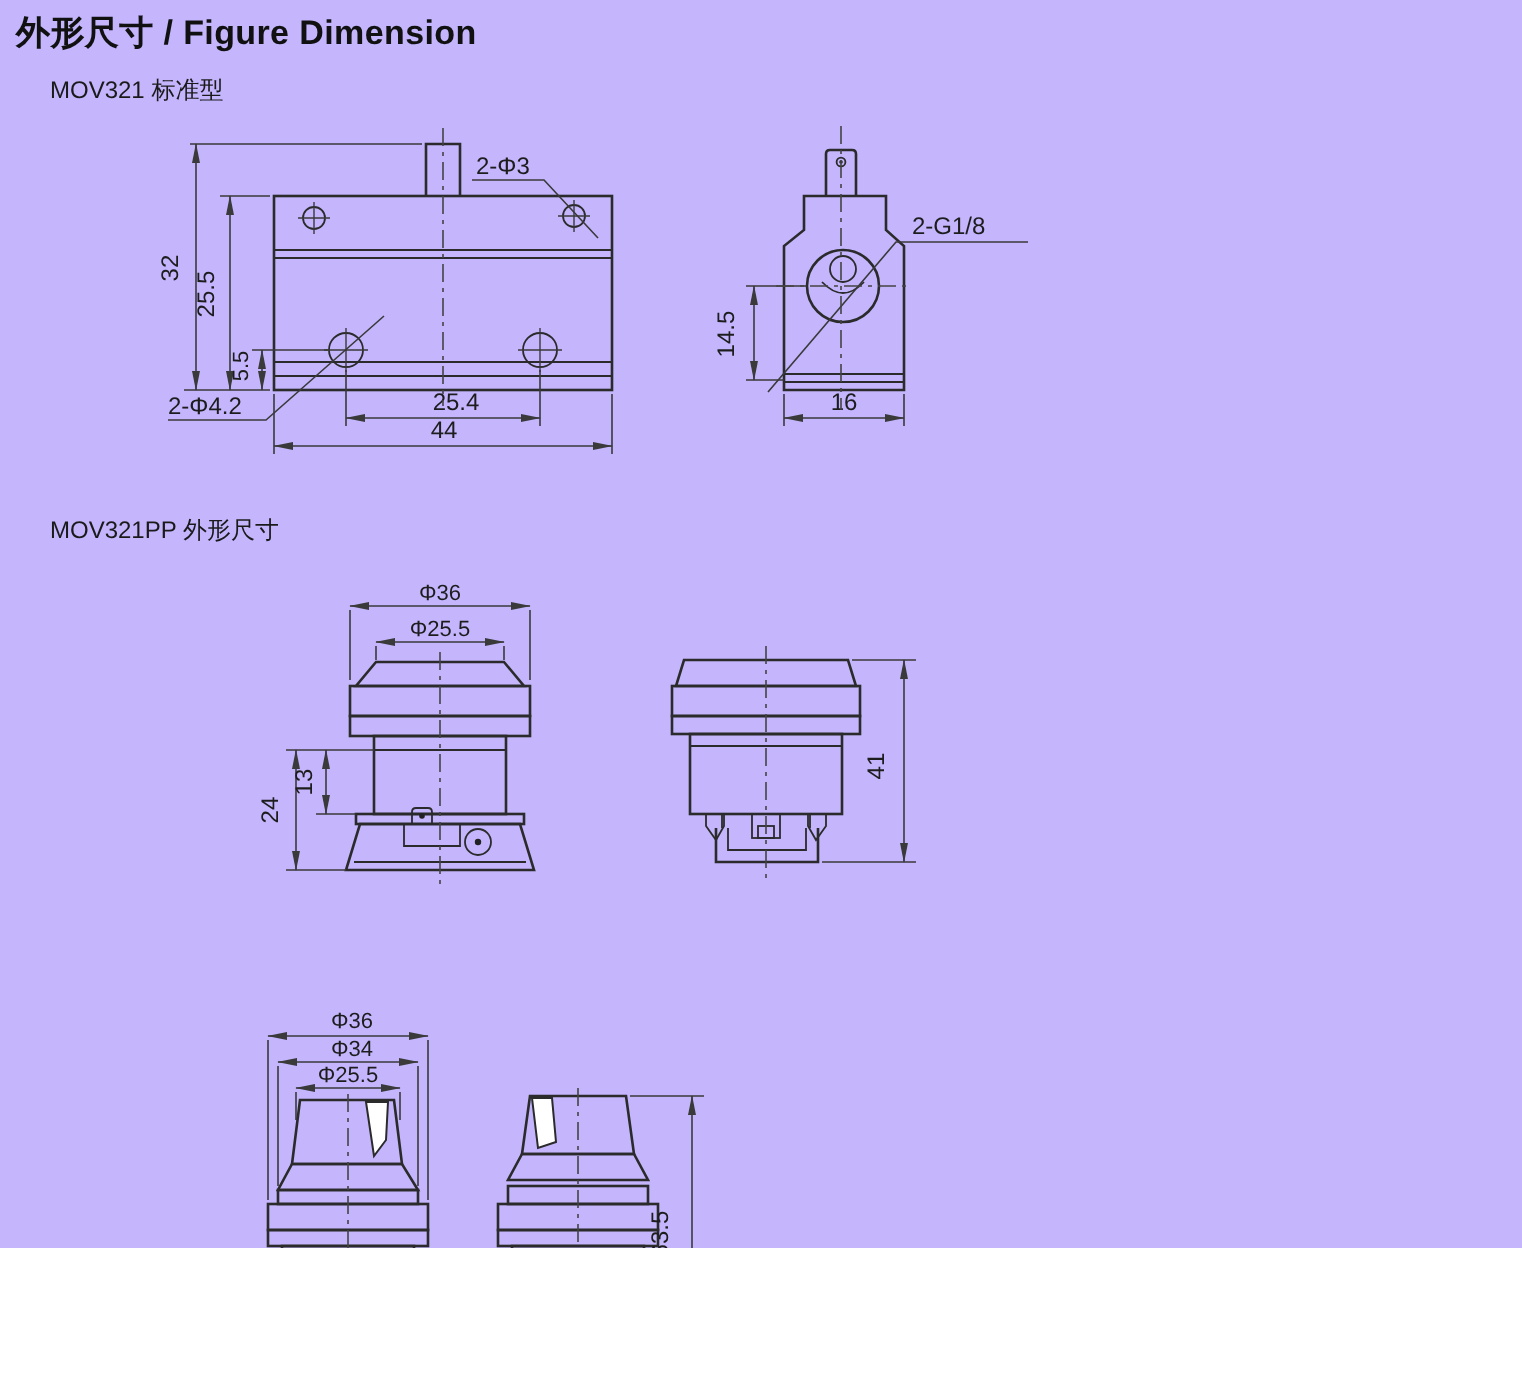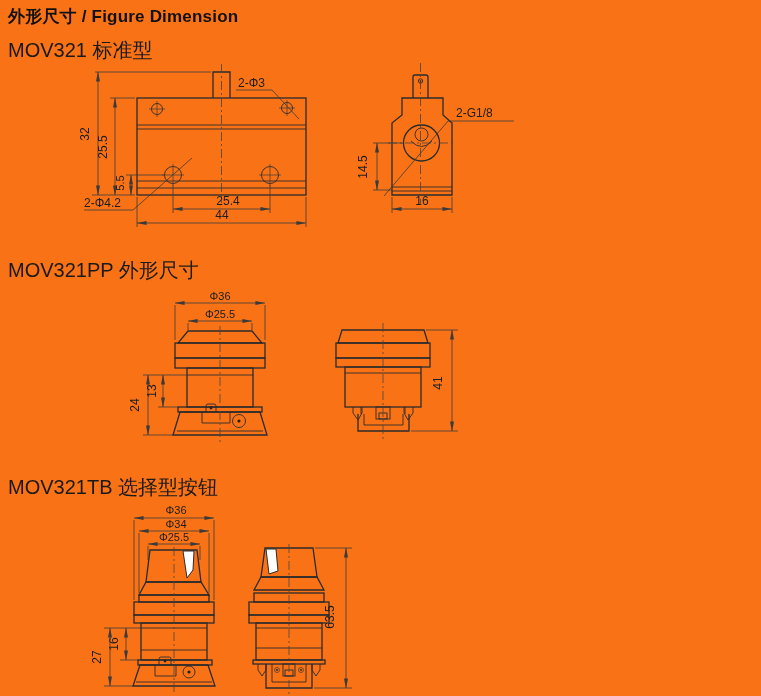--- a/index.html
+++ b/index.html
@@ -1,19 +1,19 @@
 <!DOCTYPE html>
 <html><head>
 <meta charset="utf-8">
 <style>
   html,body{margin:0;padding:0;background:#fff;}
-  .page{position:relative;width:761px;height:696px;background:#f97316;overflow:hidden;
+  .page{position:relative;width:761px;height:624px;background:#c4b5fd;overflow:hidden;
         font-family:"Liberation Sans",sans-serif;color:#111;}
   .title{position:absolute;left:8px;top:5px;font-size:17px;font-weight:bold;letter-spacing:.2px;}
-  .sec-label{position:absolute;left:8px;font-size:20px;color:#1a1a1a;}
+  .sec-label{position:absolute;left:25px;font-size:12px;color:#1a1a1a;}
   .sec1{top:37px;} .sec2{top:257px;} .sec3{top:474px;}
   svg{position:absolute;overflow:visible;}
   .o  {stroke:#2b2b2b;fill:none;stroke-width:1.3;stroke-linejoin:miter;}
   .t  {stroke:#2b2b2b;fill:none;stroke-width:0.9;}
   .xh {stroke:#3a3a3a;fill:none;stroke-width:0.7;}
   .ext{stroke:#3a3a3a;fill:none;stroke-width:0.8;}
   .dim{stroke:#3a3a3a;fill:none;stroke-width:0.8;marker-start:url(#ar);marker-end:url(#ar);}
   .ldr{stroke:#3a3a3a;fill:none;stroke-width:0.8;}
   .cl {stroke:#444;fill:none;stroke-width:0.8;stroke-dasharray:9 3 2 3;}
   .dot{fill:#222;stroke:none;}
@@ -22,21 +22,20 @@
   text.ds{font-size:11px;}
 </style>
 </head>
 <body>
 
 <div class="page">
 
   <div class="title">外形尺寸 / Figure Dimension</div>
   <div class="sec-label sec1">MOV321 标准型</div>
   <div class="sec-label sec2">MOV321PP 外形尺寸</div>
-  <div class="sec-label sec3">MOV321TB 选择型按钮</div>
 
   <svg style="left:60px;top:58px" width="330" height="175" viewBox="60 58 330 175">
     <defs>
       <marker id="ar" viewBox="0 0 9 8" refX="8.6" refY="4" markerWidth="10" markerHeight="9" orient="auto-start-reverse" markerUnits="userSpaceOnUse">
         <path d="M0,2.2 L9,4 L0,5.8 Z" fill="#3a3a3a"></path>
       </marker>
       <pattern id="knurl" patternUnits="userSpaceOnUse" width="3.4" height="200">
         <rect width="3.4" height="200" fill="#fff"></rect>
         <line x1="1.2" y1="0" x2="1.2" y2="200" stroke="#2b2b2b" stroke-width="1"></line>
       </pattern>

